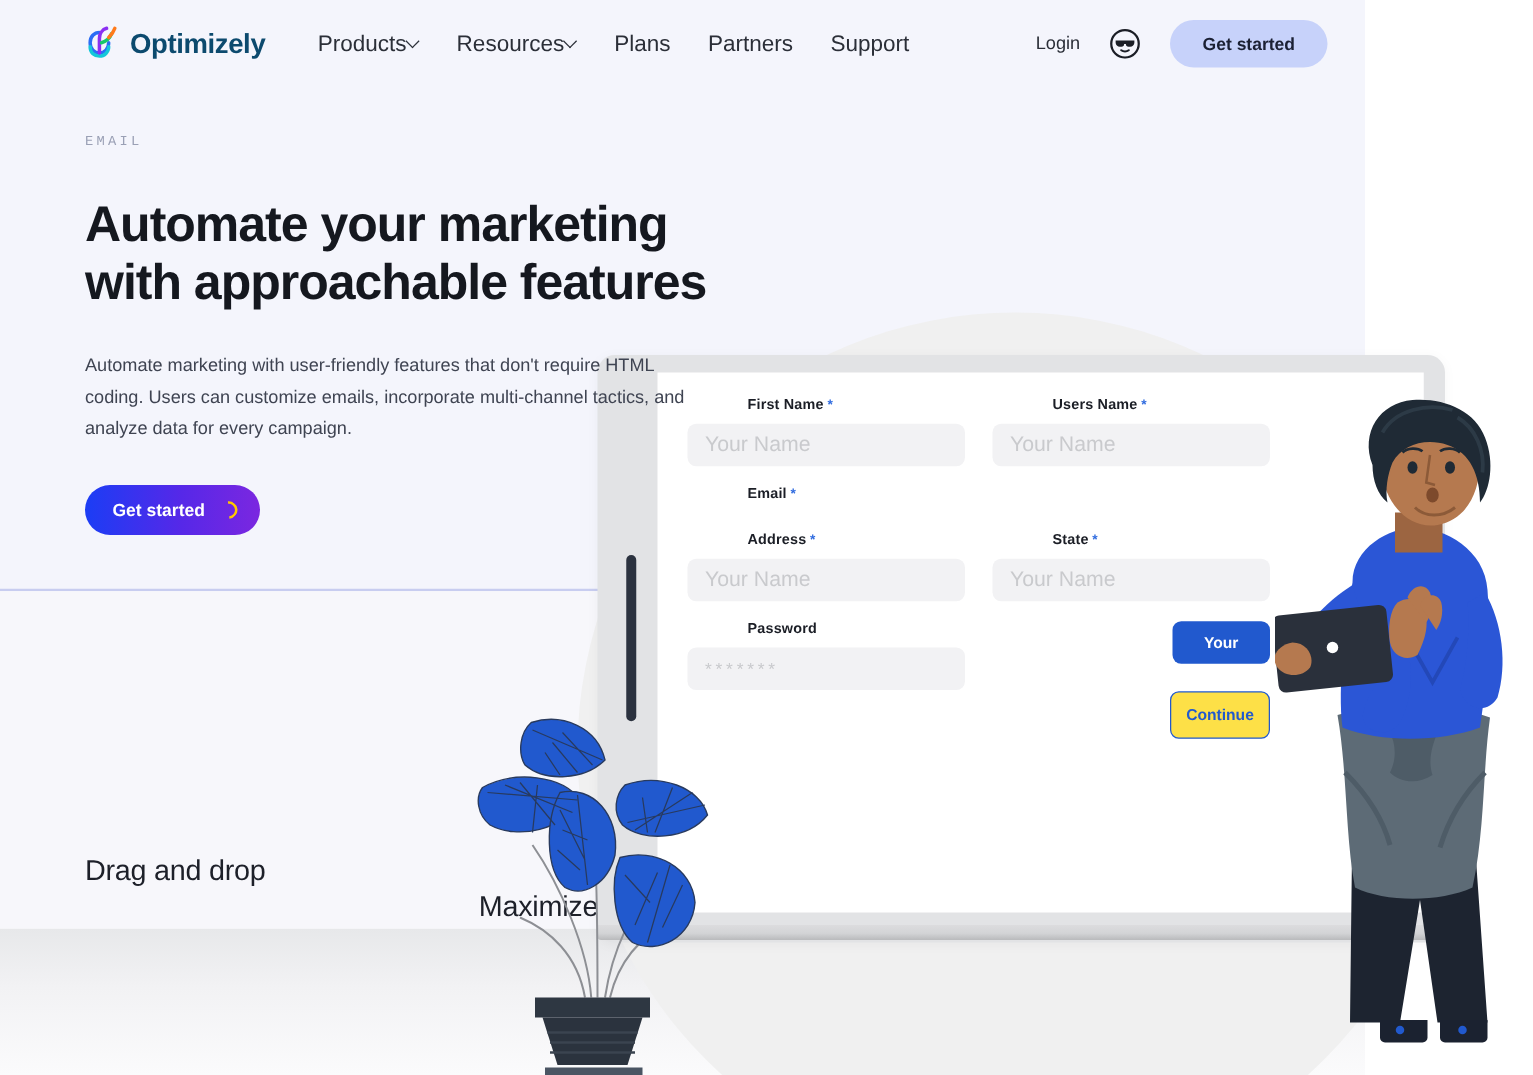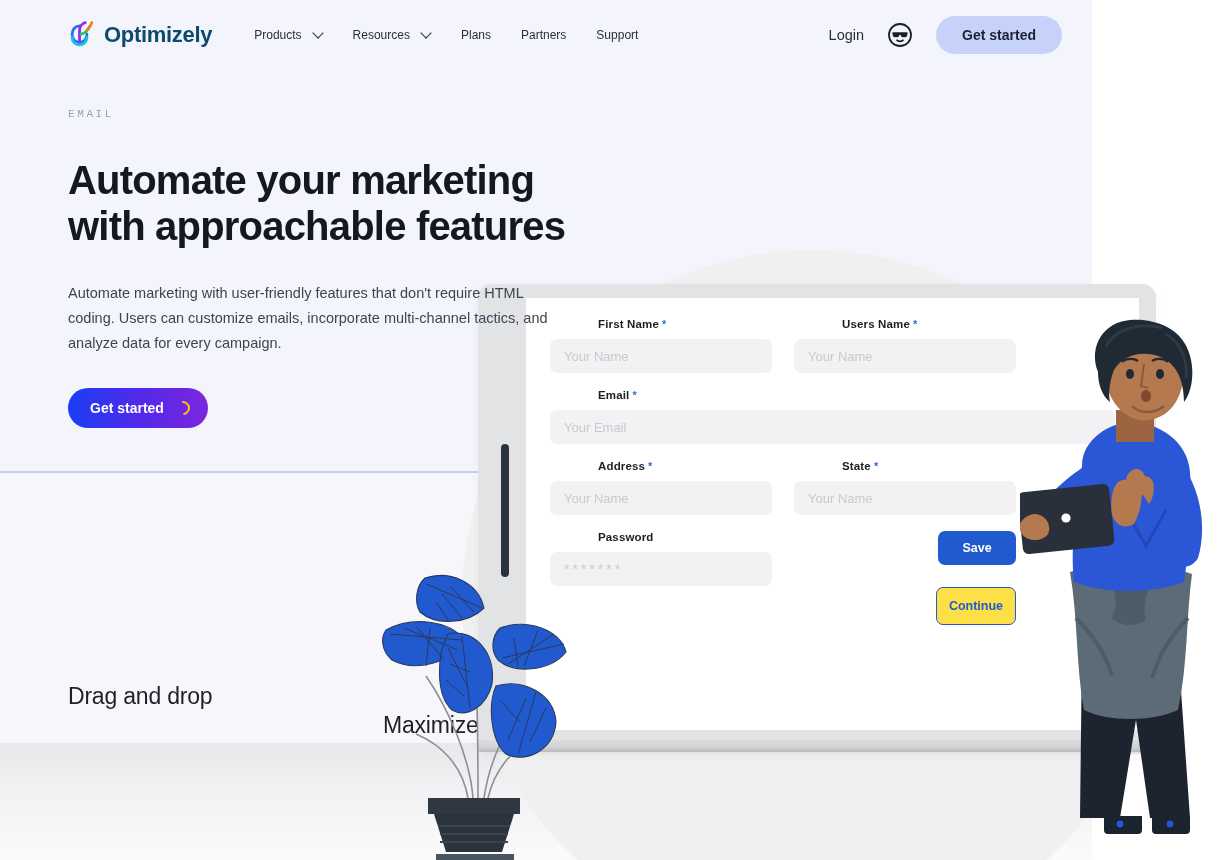--- a/index.html
+++ b/index.html
@@ -46,22 +46,22 @@
     display: flex; align-items: center; padding: 0 30px 0 68px;
     z-index: 40;
   }
   .brand { display: flex; align-items: center; gap: 8px; margin-right: 42px; }
   .brand-mark { width: 28px; height: 30px; flex: 0 0 28px; }
   .brand-name {
     font-size: 22px; font-weight: 700; color: #0c4a6e; letter-spacing: -0.3px;
   }
   .nav-links { display: flex; align-items: center; gap: 30px; }
   .nav-link {
-    font-size: 12px; color: #2b2f38; font-weight: 500;
-    display: flex; align-items: center; gap: 12px; cursor: pointer; white-space: nowrap;
+    font-size: 18px; color: #2b2f38; font-weight: 500;
+    display: flex; align-items: center; gap: 1px; cursor: pointer; white-space: nowrap;
   }
   .chev { width: 9px; height: 9px; display: inline-block; position: relative; top: -2px; }
   .chev::before {
     content: ""; position: absolute; left: 0; top: 0;
     width: 7px; height: 7px;
     border-right: 1.7px solid #2b2f38; border-bottom: 1.7px solid #2b2f38;
     transform: rotate(45deg);
   }
   .nav-right { margin-left: auto; display: flex; align-items: center; gap: 24px; }
   .login-link { font-size: 14.5px; color: #2b2f38; font-weight: 500; cursor: pointer; }
@@ -144,21 +144,21 @@
   .field.half { width: 222px; }
   .field.full { width: 100%; }
   .flabel {
     font-size: 11.5px; font-weight: 700; color: #1b1e26; margin-bottom: 9px;
     letter-spacing: 0.15px;
     padding-left: 48px;
   }
   .req { color: #2f6bdf; margin-left: 3px; font-size: 11px; }
   .finput {
     background: #f2f2f4; border: none; border-radius: 7px; height: 34px;
-    padding: 0 14px; font-size: 13px; color: #444; width: 100%;
+    padding: 0 14px; font-size: 17px; color: #444; width: 100%;
     font-family: "Liberation Sans", sans-serif;
   }
   .finput::placeholder { color: #c9cacd; }
   .finput.pwd { letter-spacing: 3px; font-size: 14px; }
   .form-actions { display: flex; align-items: flex-end; gap: 22px; }
   .btn-save {
     background: #2159ce; color: #fff; border: none; border-radius: 7px;
     width: 78px; height: 34px; font-size: 12.5px; font-weight: 700; cursor: pointer;
     font-family: "Liberation Sans", sans-serif;
   }
@@ -269,21 +269,20 @@
             </label>
             <input class="finput" type="text" placeholder="Your Name" style="">
           </div>
         </div>
 
         <div class="row">
           <div class="field full">
             <label class="flabel">
               <span>Email</span><span class="req">*</span>
             </label>
-            <input class="finput" type="text" placeholder="Your Email" style="">
           </div>
         </div>
 
 
         <div class="row">
           <div class="field half">
             <label class="flabel">
               <span>Address</span><span class="req">*</span>
             </label>
             <input class="finput" type="text" placeholder="Your Name" style="">
@@ -295,21 +294,21 @@
             <input class="finput" type="text" placeholder="Your Name" style="">
           </div>
         </div>
 
         <div class="row">
           <div class="field half">
             <label class="flabel">Password</label>
             <input class="finput pwd" type="text" placeholder="*******" style="">
           </div>
           <div class="field half form-actions">
-            <button class="btn-save">Save</button>
+            <button class="btn-save">Your</button>
             <button class="btn-continue">Continue</button>
           </div>
         </div>
 
       </div>
     </div>
   </div>
   <div class="device-base"></div>
 
   <div class="illus-plant">

